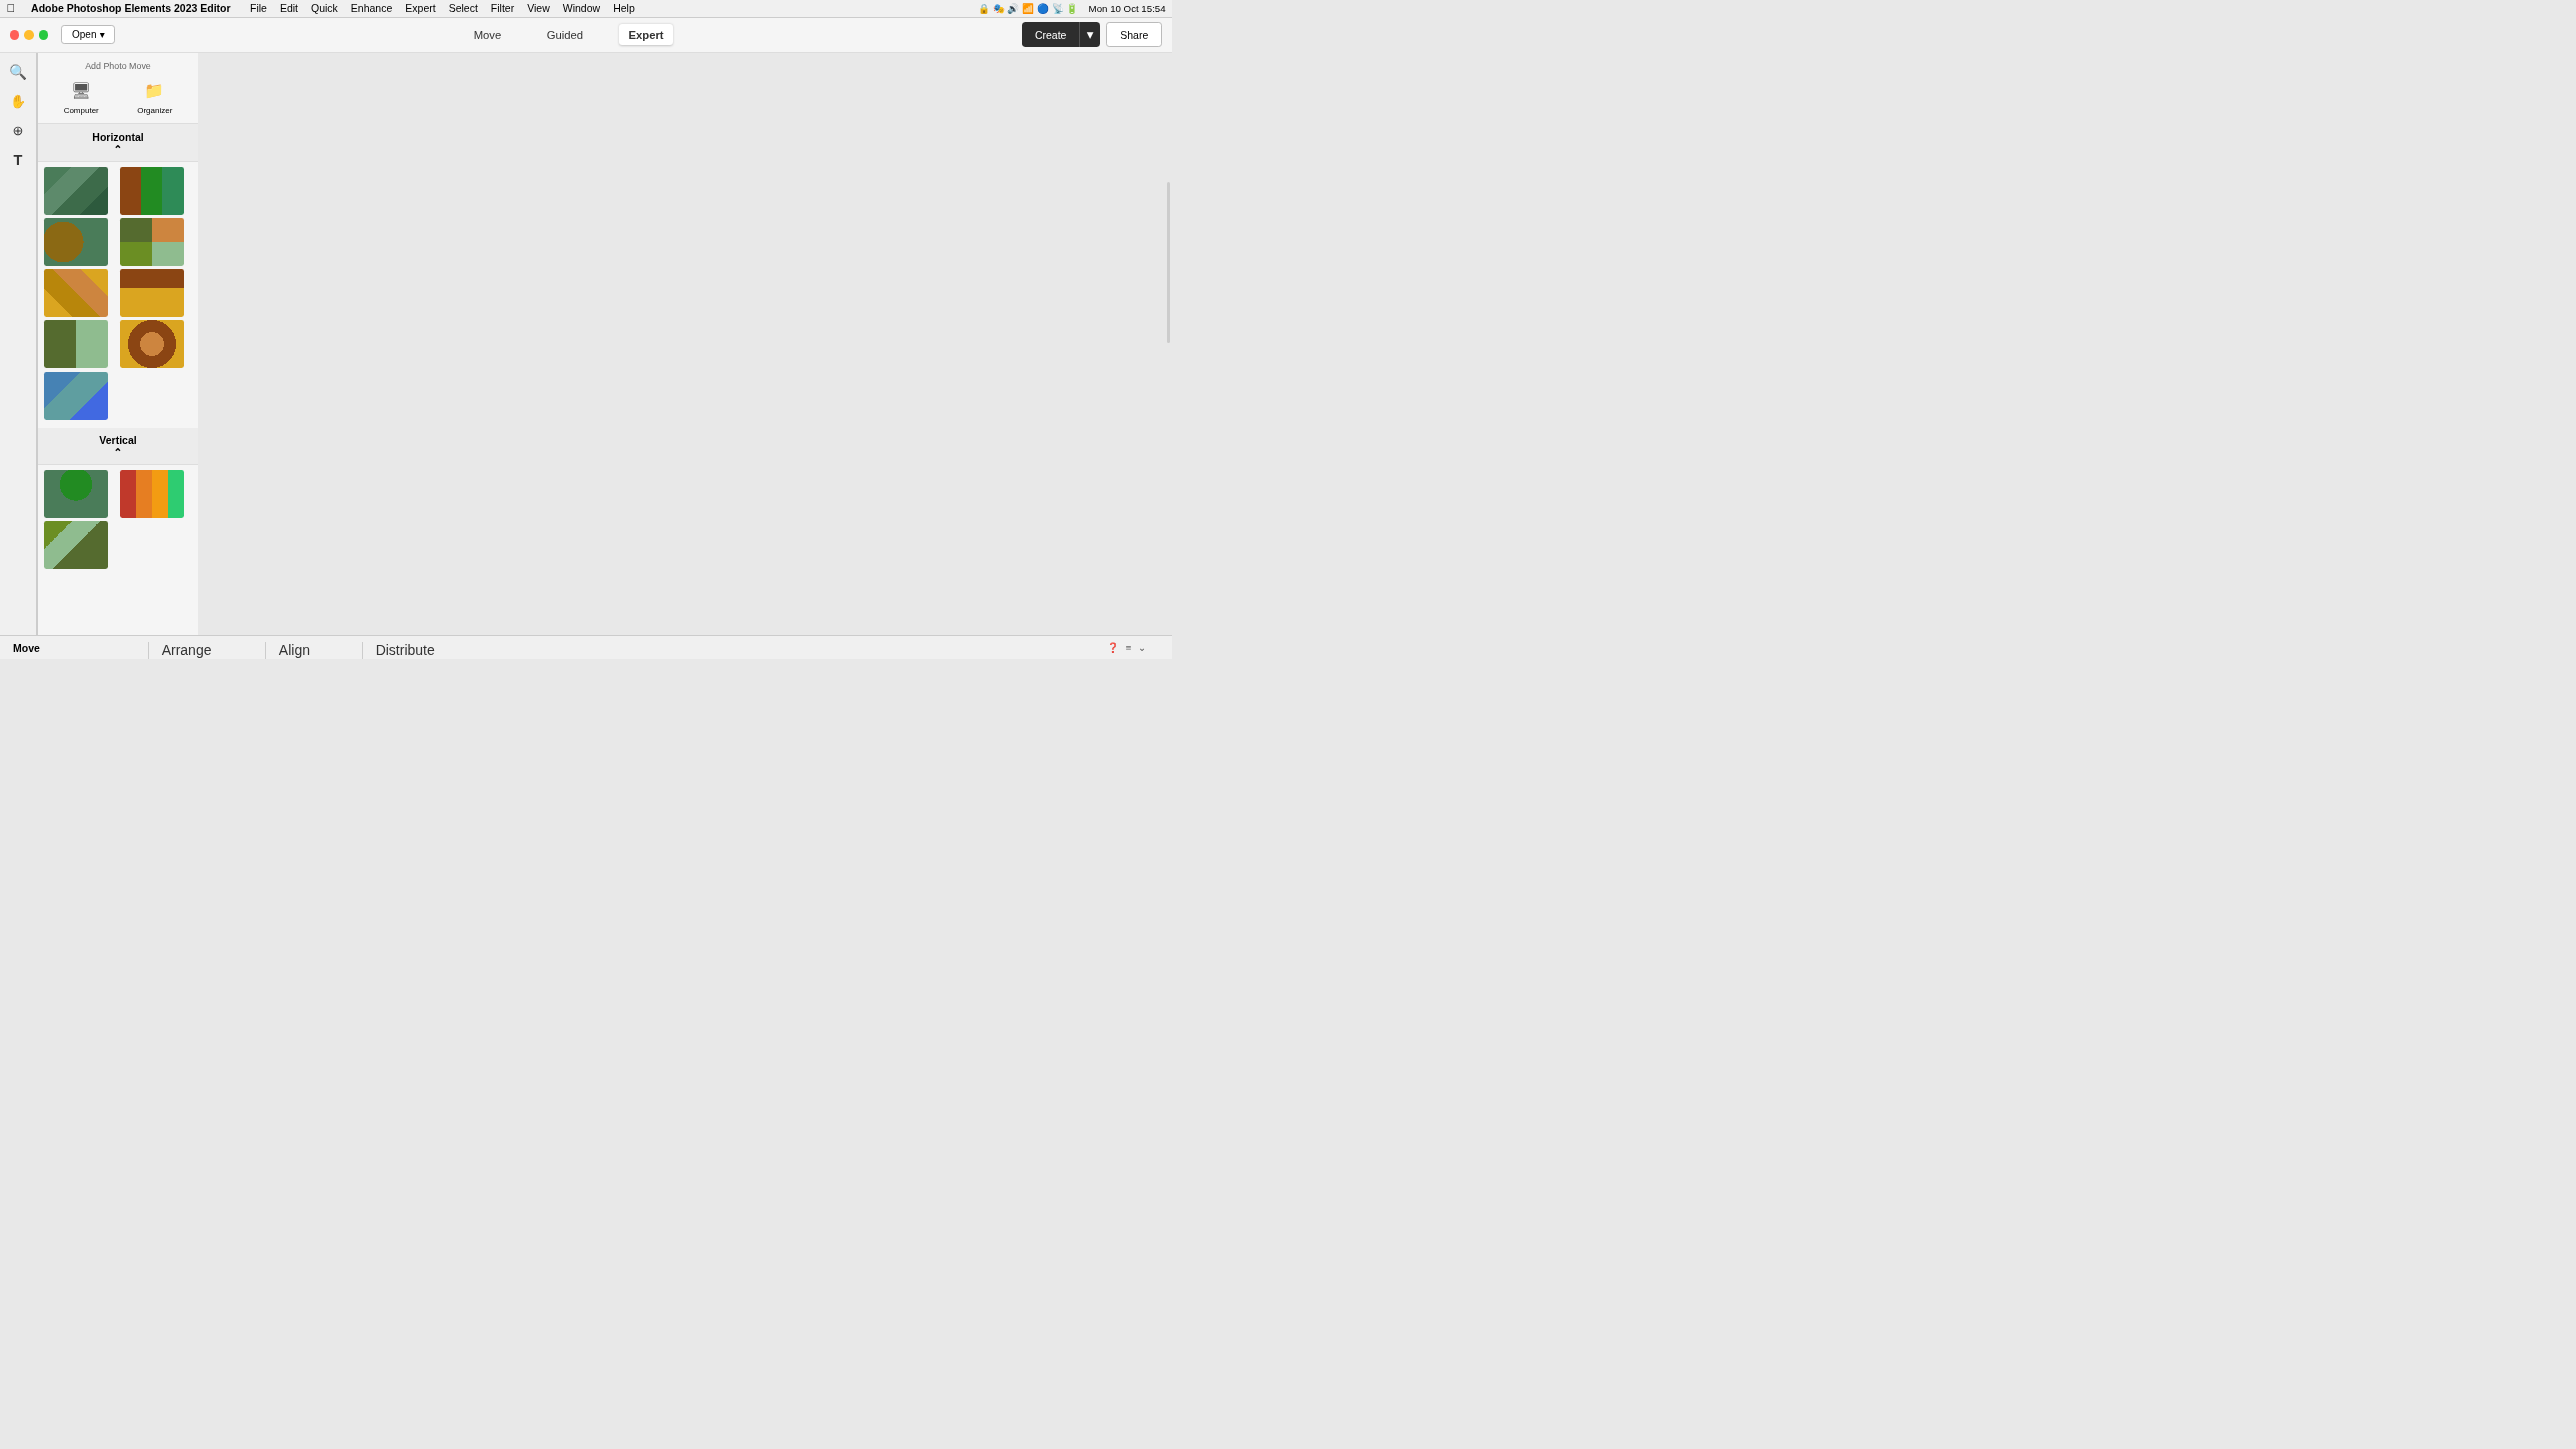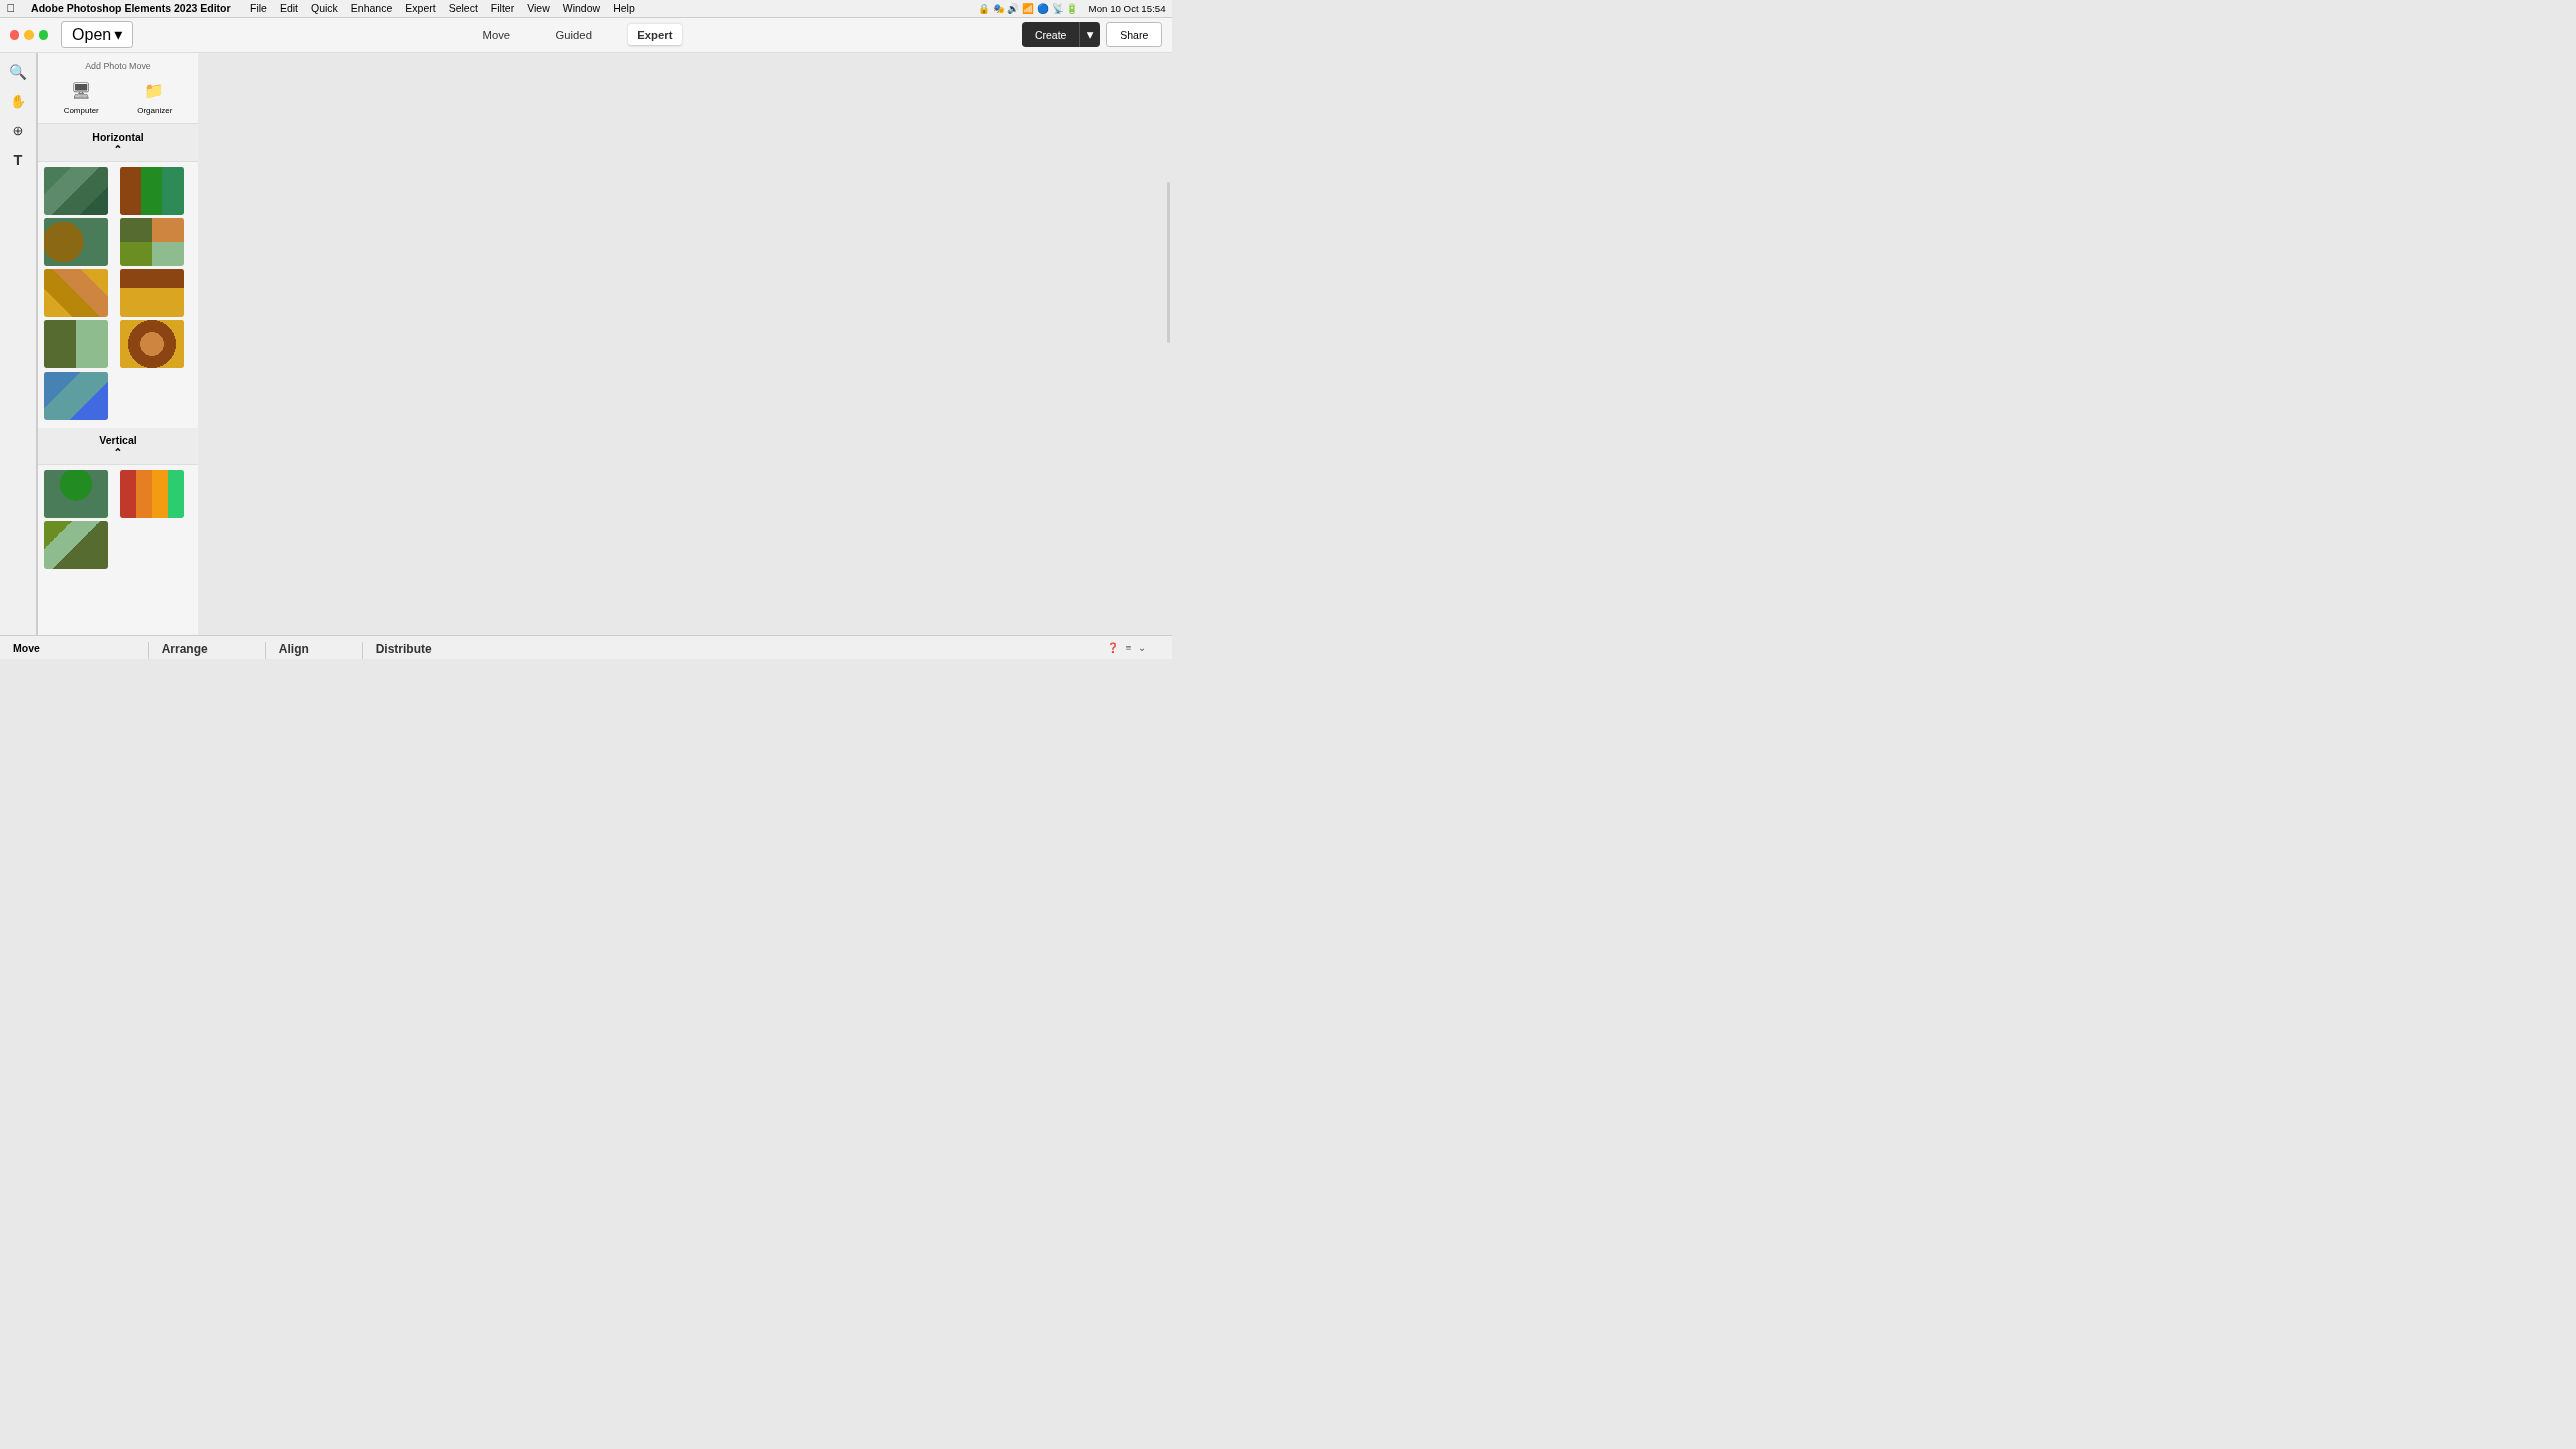--- a/index.html
+++ b/index.html
@@ -35,21 +35,21 @@
     .tl-red { background: #ff5f57; }
     .tl-yellow { background: #ffbd2e; }
     .tl-green { background: #28c940; }
 
     .open-btn {
       display: flex; align-items: center; gap: 3.2px;
       padding: 3.2px 9.7px;
       border: 0.8px solid #bbb;
       border-radius: 3.2px;
       background: #fff;
-      font-size: 16px;
+      font-size: 10px;
       cursor: pointer;
     }
 
     .title-center { flex: 1; display: flex; justify-content: center; gap: 26px; align-items: center; }
     .mode-btn {
       font-size: 11.3px;
       padding: 4.8px 9.7px;
       cursor: pointer;
       border-radius: 3.2px;
       color: #333;
@@ -288,21 +288,21 @@
     .checkbox-item { display: flex; align-items: center; gap: 4.8px; font-size: 8.9px; margin-bottom: 3.2px; }
     .cb { width: 10.5px; height: 10.5px; border: 0.8px solid #888; background: #fff; flex-shrink: 0; cursor: pointer; display: flex; align-items: center; justify-content: center; }
     .cb.checked { background: #fff; }
     .cb.checked::after { content: '✓'; font-size: 8px; color: #0070d8; }
 
     .divider-v { width: 0.8px; background: #ccc; margin: 0 13px; align-self: stretch; }
 
     .arrange-section, .align-section, .distribute-section {
       display: flex; flex-direction: column; align-items: flex-start;
     }
-    .section-label { font-size: 12px; font-weight: 700; margin-bottom: 17px; color: #333; }
+    .section-label { font-size: 14px; font-weight: 400; margin-bottom: 17px; color: #333; }
 
     .align-btn, .dist-btn {
       display: flex; flex-direction: column; align-items: center; gap: 1.6px;
       font-size: 8px; color: #333; cursor: pointer; padding: 1.6px 4.8px;
       min-width: 35px;
     }
     .align-btn .icon-repr, .dist-btn .icon-repr {
       width: 16px; height: 13px;
       display: flex; align-items: center; justify-content: center;
       font-size: 11.3px;

